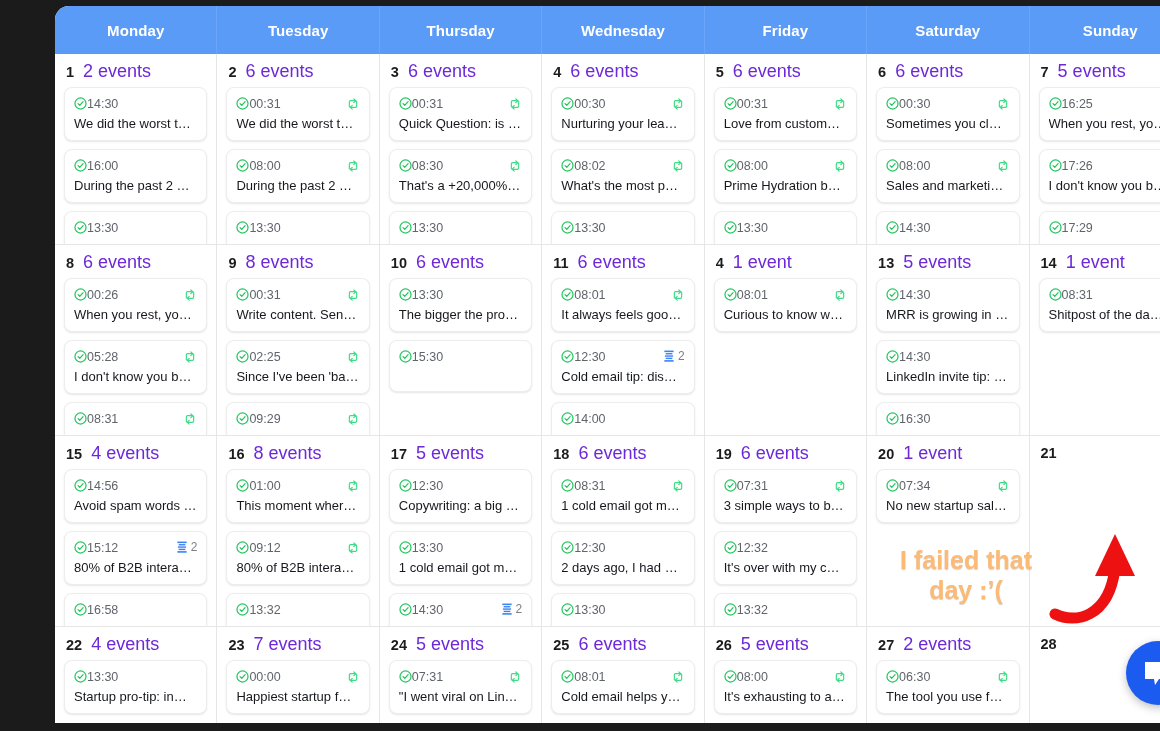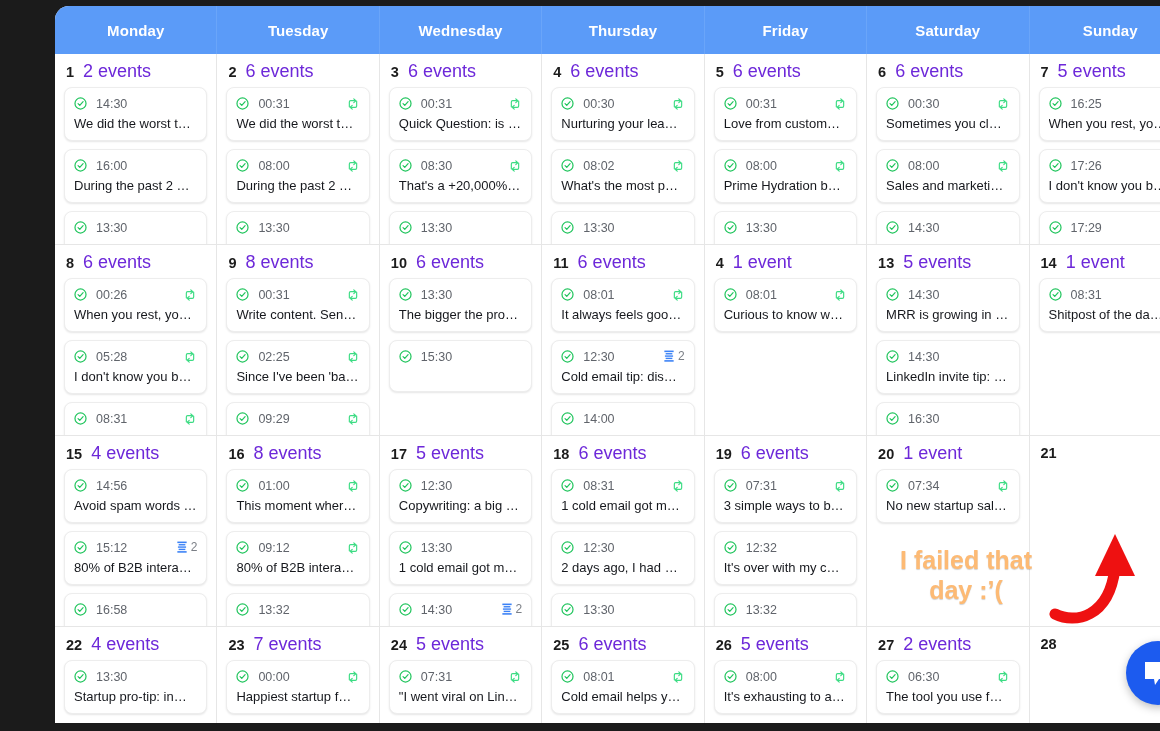--- a/index.html
+++ b/index.html
@@ -108,21 +108,21 @@
   .event-top {
     display: flex;
     align-items: center;
     justify-content: space-between;
     height: 17px;
     margin-bottom: 3px;
   }
   .event-left {
     display: flex;
     align-items: center;
-    gap: 9px;
+    gap: 0;
     min-width: 0;
     justify-content: flex-end;
   }
   .check-icon { width: 13px; height: 13px; flex: 0 0 13px; display: block; }
   .event-time {
     font-size: 12.5px;
     color: #60646b;
     white-space: nowrap;
   }
   .event-right {
@@ -195,22 +195,22 @@
 </head>
 <body>
 
 <div id="app-frame">
 
   <div id="calendar-card">
 
     <div class="weekday-header" id="weekday-header">
         <div class="weekday-cell">Monday</div>
         <div class="weekday-cell">Tuesday</div>
+        <div class="weekday-cell">Thursday</div>
         <div class="weekday-cell">Wednesday</div>
-        <div class="weekday-cell">Thursday</div>
         <div class="weekday-cell">Friday</div>
         <div class="weekday-cell">Saturday</div>
         <div class="weekday-cell">Sunday</div>
       </div>
 
     <div id="weeks-container">
         <div class="week-row">
           <div class="day-cell">
             <div class="day-head">
               <span class="day-number">1</span>

